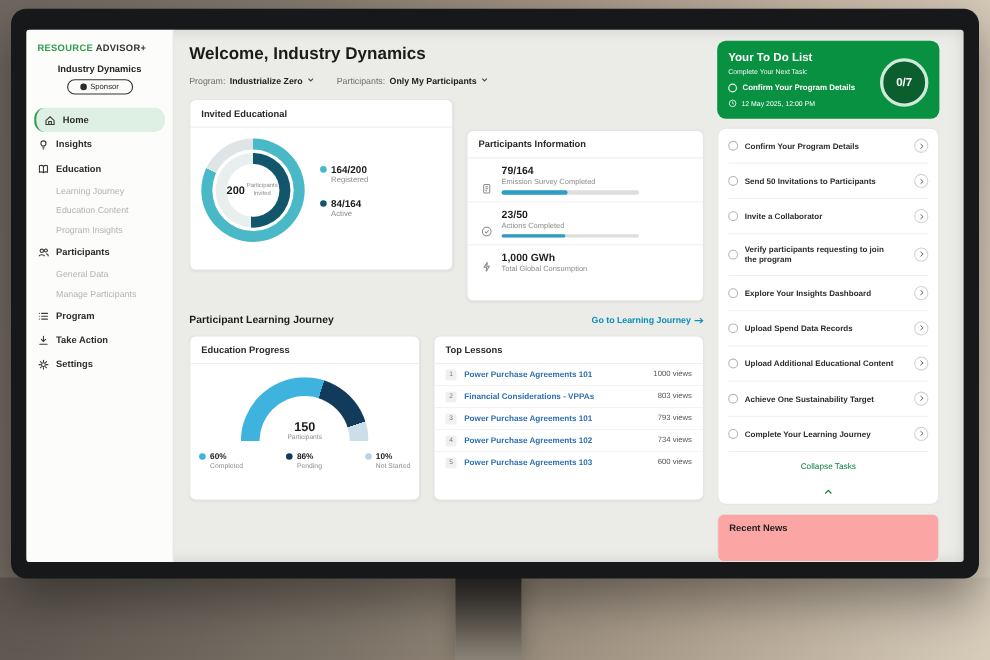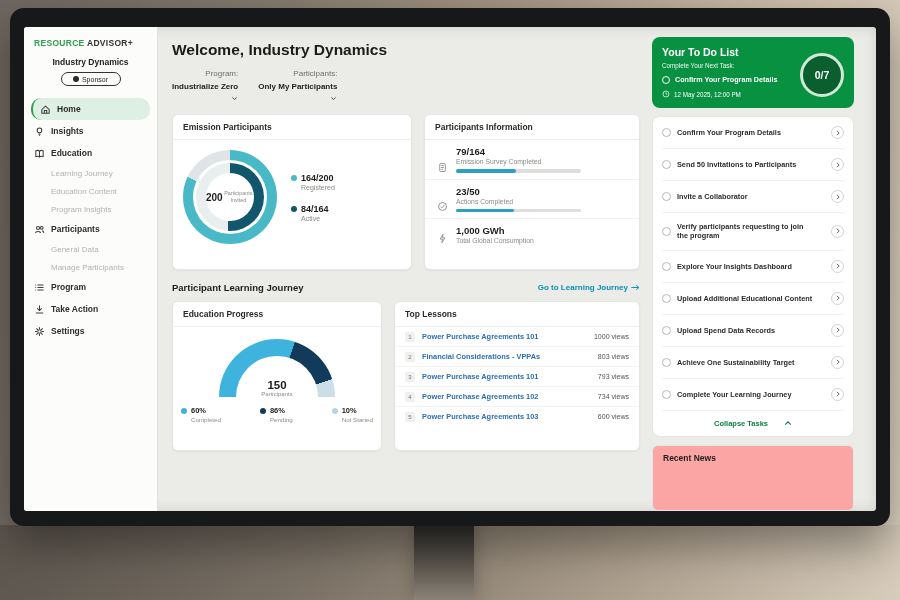--- a/index.html
+++ b/index.html
@@ -33,21 +33,21 @@
     font-weight:bold; color:#2c2c2a; cursor:pointer; }
   .nav-item.active { background:#def0e3; border-radius:10px; margin:0 7px; padding:5.5px 7px; border-left:2px solid #2f9e4e; }
   .nav-sub { padding:4.5px 10px 4.5px 27px; font-size:8px; color:#b2b2af; cursor:pointer; }
   .nav-icon { width:11px; height:11px; flex:none; color:#3c3c3a; }
   .nav-icon svg { width:11px; height:11px; display:block; }
 
   
   .main { flex:1; min-width:0; padding:10px 10px 0 14px; }
   .welcome { font-size:15.5px; font-weight:bold; color:#1b1b19; margin:4px 0 10px; }
   .filters { display:flex; gap:20px; align-items:center; margin-bottom:12px; }
-  .filter { display:flex; align-items:flex-end; gap:4px; font-size:8px; color:#6d6d6a; cursor:pointer;flex-direction:column; }
+  .filter { display:flex; align-items:flex-start; gap:4px; font-size:8px; color:#6d6d6a; cursor:pointer; }
   .fvalue { font-weight:bold; color:#222220; }
   .chev svg { width:7px; height:7px; display:block; color:#444; }
   .section-row { display:flex; justify-content:space-between; align-items:center; margin-bottom:8px; }
   .section-title { font-size:9.5px; font-weight:bold; color:#1e1e1c; }
   .section-link { font-size:8px; font-weight:bold; color:#0a8fb7; display:flex; align-items:center; gap:3px; cursor:pointer; }
   .section-link svg { width:9px; height:7px; }
   .cards-row { display:flex; gap:12px; }
   .card { background:#fff; border:1px solid #e5e5e3; border-radius:6px; box-shadow:0 1px 2px rgba(0,0,0,.05); }
   .card-title { font-size:8.5px; font-weight:bold; color:#2a2a28; padding:7px 10px; border-bottom:1px solid #eeeeec; }
 
@@ -64,21 +64,21 @@
   .donut-lbl { font-size:5.4px; color:#8b8b88; line-height:1.25; }
   .legend-v { display:flex; flex-direction:column; gap:13px; }
   .leg-item { }
   .leg-top { display:flex; align-items:center; gap:4px; }
   .dot { width:6px; height:6px; border-radius:50%; flex:none; }
   .dot-teal { background:#49b9c7; } .dot-dark { background:#12566b; }
   .dot-lblue { background:#3db3de; } .dot-navy { background:#123a5a; } .dot-pale { background:#b9d4e2; }
   .leg-val { font-size:9px; font-weight:bold; color:#1d1d1b; }
   .leg-lbl { font-size:7px; color:#8b8b88; margin-left:10px; margin-top:1px; }
 
-  .card-info { flex:1; height:156px; }
+  .card-info { flex:1; height:156px;margin-top:28px; }
   .info-row { display:flex; gap:8px; padding:6px 12px; align-items:flex-end; }
   .info-row + .info-row { border-top:1px solid #f2f2f0; }
   .info-icon { width:11px; height:11px; color:#8a8a87; margin-top:2px; flex:none; }
   .info-icon svg { width:11px; height:11px; display:block; }
   .info-val { font-size:9.5px; font-weight:bold; color:#1d1d1b; }
   .info-lbl { font-size:6.8px; color:#8b8b88; margin-top:1px; }
   .bar { width:125px; height:3.5px; border-radius:2px; background:#dededc; margin-top:4px; }
   .bar-fill { height:100%; border-radius:2px; background:#2d9fc4; }
   .fill-48 { width:48%; } .fill-46 { width:46%; }
 
@@ -116,21 +116,21 @@
     background:#0b5e2d; border:3px solid #cfe9d6; display:flex; align-items:center; justify-content:center;
     font-size:10.5px; font-weight:bold; }
   .task-card { background:#fff; border:1px solid #e5e5e3; border-radius:8px; margin-top:8px; padding:0 9px; }
   .task-row { display:flex; align-items:center; gap:6px; padding:9px 0; border-bottom:1px solid #f0f0ee; cursor:pointer; }
   .task-check { width:9px; height:9px; border:1px solid #b7b7b4; border-radius:50%; flex:none; }
   .task-label { flex:1; max-width:138px; font-size:7.3px; font-weight:bold; color:#2c2c2a; line-height:1.3; }
   .task-go { width:13px; height:13px; border:1px solid #d3d3d1; border-radius:50%; display:flex;
     align-items:center; justify-content:center; flex:none; color:#5a5a57; margin-left:auto; }
   .task-go svg { width:6px; height:6px; display:block; }
   .collapse-row { display:flex; align-items:center; justify-content:center; gap:16px; padding:8px 0;
-    color:#0c8040; font-weight:bold; font-size:7.5px; cursor:pointer; }
+    color:#0c8040; font-weight:normal; font-size:7.5px; cursor:pointer;flex-direction:column; }
   .collapse-row svg { width:8px; height:6px; }
   .news-bar { background:#fca5a5; border:1px solid #e5e5e3; border-radius:6px; margin-top:8px;
     padding:7px 10px; font-size:8.5px; font-weight:bold; color:#1e1e1c; flex:1; }
 </style>
 </head>
 <body>
 
 <div class="floor"></div>
 <div class="stand"></div>
 
@@ -237,21 +237,21 @@
             <svg viewBox="0 0 10 10" fill="none" stroke="currentColor" stroke-width="1.4">
                 <path d="M2 3.5 L5 6.5 L8 3.5"></path>
               </svg>
             </span>
         </div>
       </div>
 
 
       <div class="cards-row">
         <div class="card card-invited">
-          <div class="card-title">Emission Participants</div>
+          <div class="card-title">Invited Educational</div>
           <div class="invited-body">
             <div class="donut">
               <div class="donut-mid"></div>
               <div class="donut-inner"></div>
               <div class="donut-hole">
                 <span class="donut-val">200</span>
                 <span class="donut-lbl">Participants Invited</span>
               </div>
             </div>
             <div class="legend-v">
@@ -459,30 +459,30 @@
           <span class="task-check"></span>
           <span class="task-label">Explore Your Insights Dashboard</span>
           <span class="task-go">
               <svg viewBox="0 0 8 10" fill="none" stroke="currentColor" stroke-width="1.4">
                 <path d="M2 1.5 L6 5 L2 8.5"></path>
               </svg>
             </span>
         </div>
         <div class="task-row">
           <span class="task-check"></span>
+          <span class="task-label">Upload Spend Data Records</span>
+          <span class="task-go">
+              <svg viewBox="0 0 8 10" fill="none" stroke="currentColor" stroke-width="1.4">
+                <path d="M2 1.5 L6 5 L2 8.5"></path>
+              </svg>
+            </span>
+        </div>
+        <div class="task-row">
+          <span class="task-check"></span>
           <span class="task-label">Upload Additional Educational Content</span>
-          <span class="task-go">
-              <svg viewBox="0 0 8 10" fill="none" stroke="currentColor" stroke-width="1.4">
-                <path d="M2 1.5 L6 5 L2 8.5"></path>
-              </svg>
-            </span>
-        </div>
-        <div class="task-row">
-          <span class="task-check"></span>
-          <span class="task-label">Upload Spend Data Records</span>
           <span class="task-go">
               <svg viewBox="0 0 8 10" fill="none" stroke="currentColor" stroke-width="1.4">
                 <path d="M2 1.5 L6 5 L2 8.5"></path>
               </svg>
             </span>
         </div>
         <div class="task-row">
           <span class="task-check"></span>
           <span class="task-label">Achieve One Sustainability Target</span>
           <span class="task-go">

